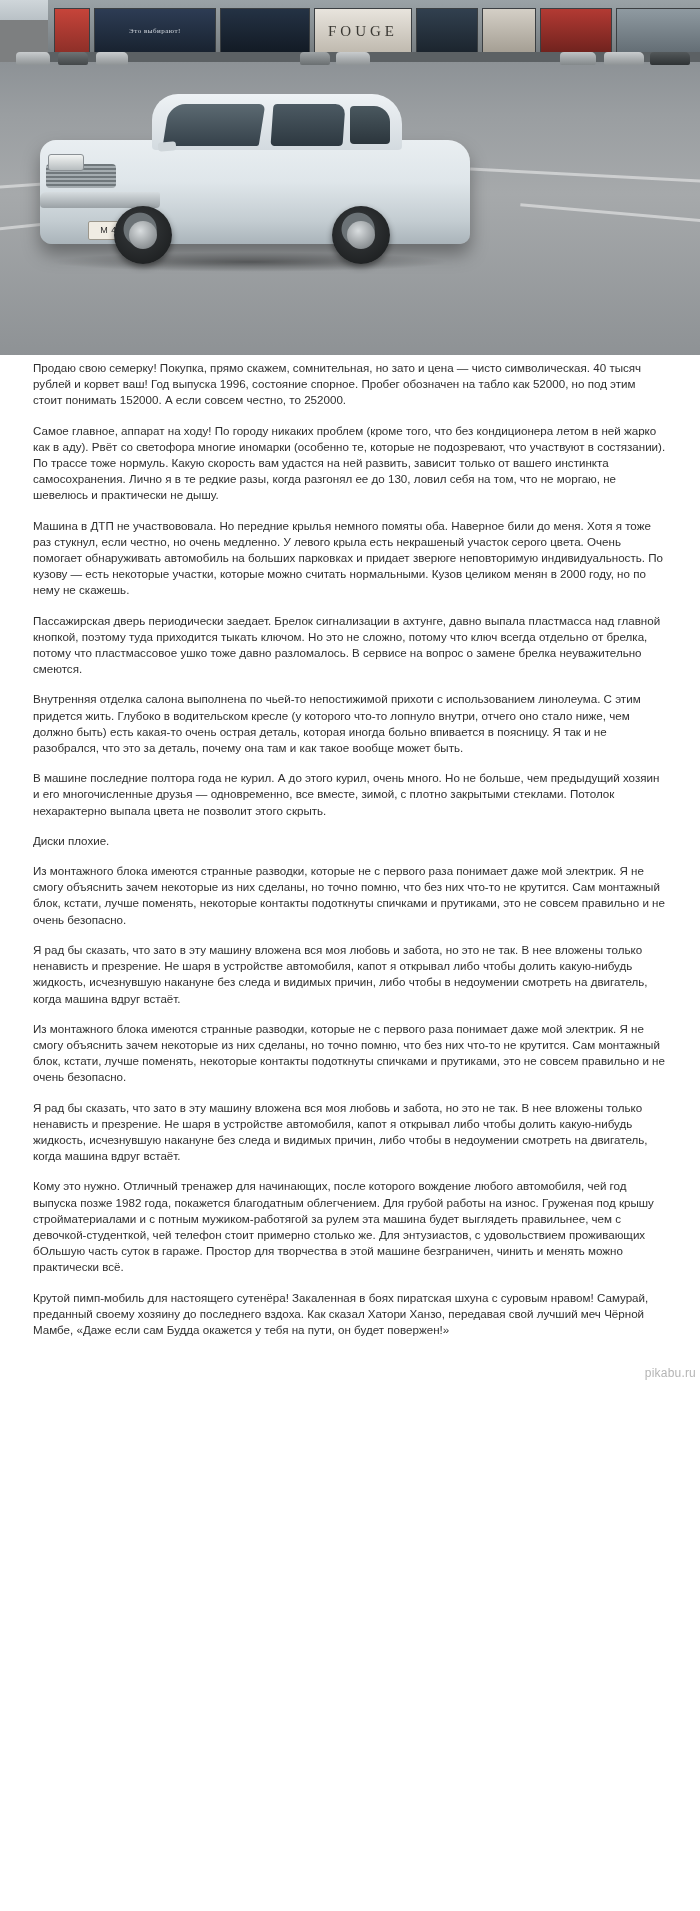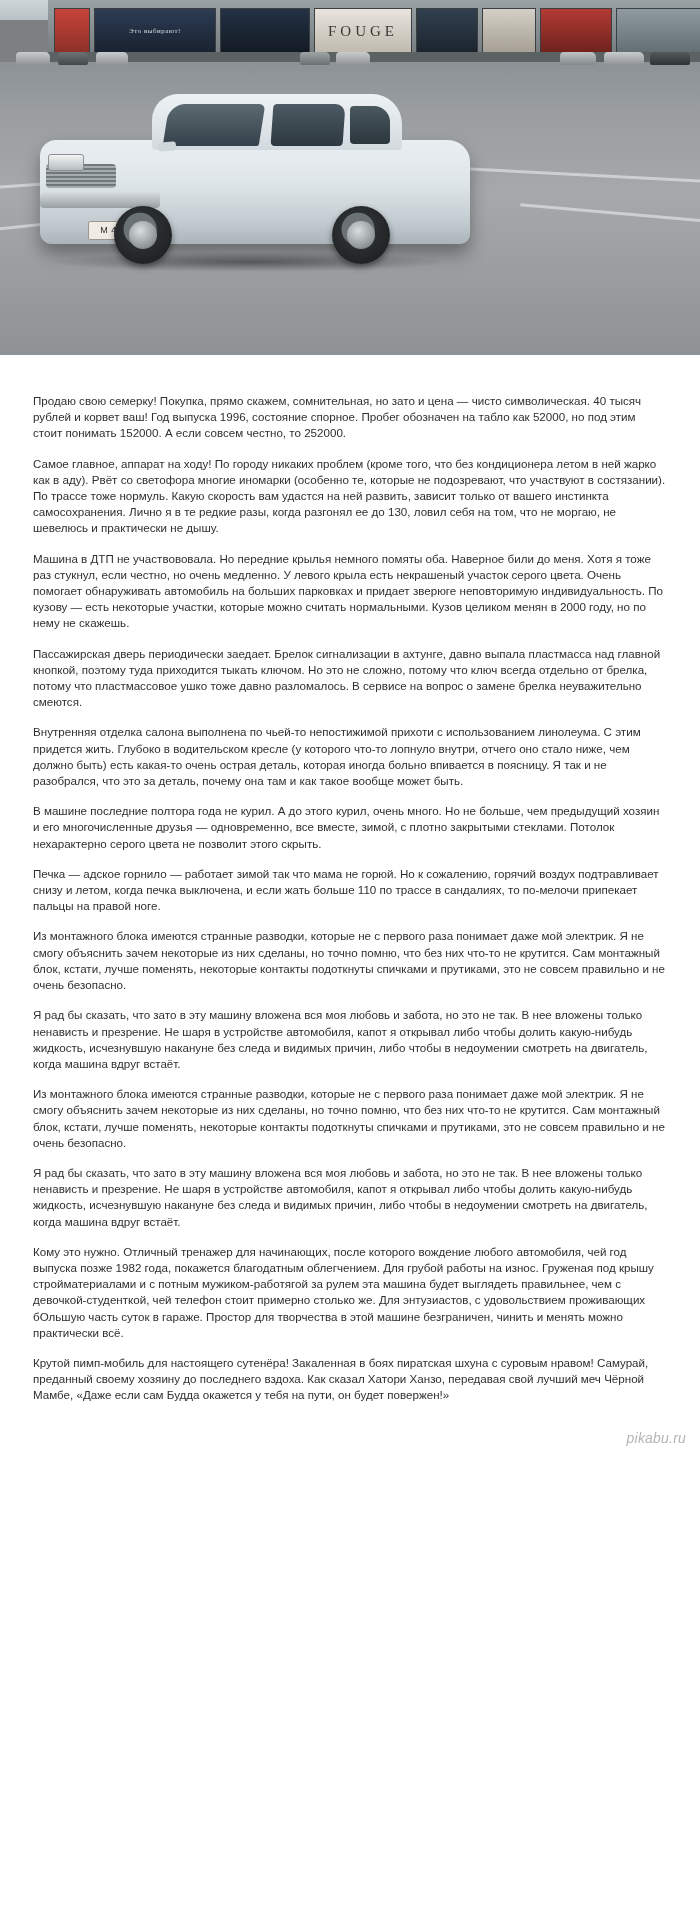--- a/index.html
+++ b/index.html
@@ -218,41 +218,40 @@
   }
   .car-shadow {
     position: absolute;
     left: 10px; top: 164px;
     width: 400px; height: 20px;
     background: radial-gradient(ellipse at center, rgba(0,0,0,.42), rgba(0,0,0,0) 70%);
   }
 
   
   .content {
-    padding: 38px 33px 8px 33px;
+    padding: 5px 33px 8px 33px;
   }
   .content p {
     margin: 0 0 14px 0;
     font-size: 11.6px;
     line-height: 16.2px;
     color: #2f2f2f;
     text-align: left;
   }
   .footer {
     height: 26px;
     position: relative;
   }
   .site-credit {
     position: absolute;
-    right: 14px;
+    right: 4px;
     bottom: 6px;
-    font-size: 14px;
+    font-size: 12px;
     color: #b5b5b5;
     letter-spacing: .2px;
-    font-style: italic;
   }
 </style>
 </head>
 <body>
 
 <div class="page">
 
   <div class="photo">
     <div class="ph-sky"></div>
     <div class="ph-building">
@@ -314,22 +313,22 @@
       <div class="wheel wheel-r"></div>
     </div>
   </div>
 
   <div class="content">
     <p>Продаю свою семерку! Покупка, прямо скажем, сомнительная, но зато и цена — чисто символическая. 40 тысяч рублей и корвет ваш! Год выпуска 1996, состояние спорное. Пробег обозначен на табло как 52000, но под этим стоит понимать 152000. А если совсем честно, то 252000.</p>
     <p>Самое главное, аппарат на ходу! По городу никаких проблем (кроме того, что без кондиционера летом в ней жарко как в аду). Рвёт со светофора многие иномарки (особенно те, которые не подозревают, что участвуют в состязании). По трассе тоже нормуль. Какую скорость вам удастся на ней развить, зависит только от вашего инстинкта самосохранения. Лично я в те редкие разы, когда разгонял ее до 130, ловил себя на том, что не моргаю, не шевелюсь и практически не дышу.</p>
     <p>Машина в ДТП не участвововала. Но передние крылья немного помяты оба. Наверное били до меня. Хотя я тоже раз стукнул, если честно, но очень медленно. У левого крыла есть некрашеный участок серого цвета. Очень помогает обнаруживать автомобиль на больших парковках и придает зверюге неповторимую индивидуальность. По кузову — есть некоторые участки, которые можно считать нормальными. Кузов целиком менян в 2000 году, но по нему не скажешь.</p>
     <p>Пассажирская дверь периодически заедает. Брелок сигнализации в ахтунге, давно выпала пластмасса над главной кнопкой, поэтому туда приходится тыкать ключом. Но это не сложно, потому что ключ всегда отдельно от брелка, потому что пластмассовое ушко тоже давно разломалось. В сервисе на вопрос о замене брелка неуважительно смеются.</p>
     <p>Внутренняя отделка салона выполнена по чьей-то непостижимой прихоти с использованием линолеума. С этим придется жить. Глубоко в водительском кресле (у которого что-то лопнуло внутри, отчего оно стало ниже, чем должно быть) есть какая-то очень острая деталь, которая иногда больно впивается в поясницу. Я так и не разобрался, что это за деталь, почему она там и как такое вообще может быть.</p>
-    <p>В машине последние полтора года не курил. А до этого курил, очень много. Но не больше, чем предыдущий хозяин и его многочисленные друзья — одновременно, все вместе, зимой, с плотно закрытыми стеклами. Потолок нехарактерно серого цвета не позволит этого скрыть.</p>
-    <p>Печка — адское горнило — работает зимой так что мама не горюй. Но к сожалению, горячий воздух подтравливает снизу и летом, когда печка выключена, и если жать больше 110 по трассе в сандалиях, то по-мелочи припекает пальцы на правой ноге.</p>
+    <p>В машине последние полтора года не курил. А до этого курил, очень много. Но не больше, чем предыдущий хозяин и его многочисленные друзья — одновременно, все вместе, зимой, с плотно закрытыми стеклами. Потолок нехарактерно выпала цвета не позволит этого скрыть.</p>
+    <p>Диски плохие.</p>
     <p>Из монтажного блока имеются странные разводки, которые не с первого раза понимает даже мой электрик. Я не смогу объяснить зачем некоторые из них сделаны, но точно помню, что без них что-то не крутится. Сам монтажный блок, кстати, лучше поменять, некоторые контакты подоткнуты спичками и прутиками, это не совсем правильно и не очень безопасно.</p>
     <p>Я рад бы сказать, что зато в эту машину вложена вся моя любовь и забота, но это не так. В нее вложены только ненависть и презрение. Не шаря в устройстве автомобиля, капот я открывал либо чтобы долить какую-нибудь жидкость, исчезнувшую накануне без следа и видимых причин, либо чтобы в недоумении смотреть на двигатель, когда машина вдруг встаёт.</p>
     <p>Из монтажного блока имеются странные разводки, которые не с первого раза понимает даже мой электрик. Я не смогу объяснить зачем некоторые из них сделаны, но точно помню, что без них что-то не крутится. Сам монтажный блок, кстати, лучше поменять, некоторые контакты подоткнуты спичками и прутиками, это не совсем правильно и не очень безопасно.</p>
     <p>Я рад бы сказать, что зато в эту машину вложена вся моя любовь и забота, но это не так. В нее вложены только ненависть и презрение. Не шаря в устройстве автомобиля, капот я открывал либо чтобы долить какую-нибудь жидкость, исчезнувшую накануне без следа и видимых причин, либо чтобы в недоумении смотреть на двигатель, когда машина вдруг встаёт.</p>
     <p>Кому это нужно. Отличный тренажер для начинающих, после которого вождение любого автомобиля, чей год выпуска позже 1982 года, покажется благодатным облегчением. Для грубой работы на износ. Груженая под крышу стройматериалами и с потным мужиком-работягой за рулем эта машина будет выглядеть правильнее, чем с девочкой-студенткой, чей телефон стоит примерно столько же. Для энтузиастов, с удовольствием проживающих бОльшую часть суток в гараже. Простор для творчества в этой машине безграничен, чинить и менять можно практически всё.</p>
     <p>Крутой пимп-мобиль для настоящего сутенёра! Закаленная в боях пиратская шхуна с суровым нравом! Самурай, преданный своему хозяину до последнего вздоха. Как сказал Хатори Ханзо, передавая свой лучший меч Чёрной Мамбе, «Даже если сам Будда окажется у тебя на пути, он будет повержен!»</p>
   </div>
 
   <div class="footer">
     <div class="site-credit">pikabu.ru</div>

